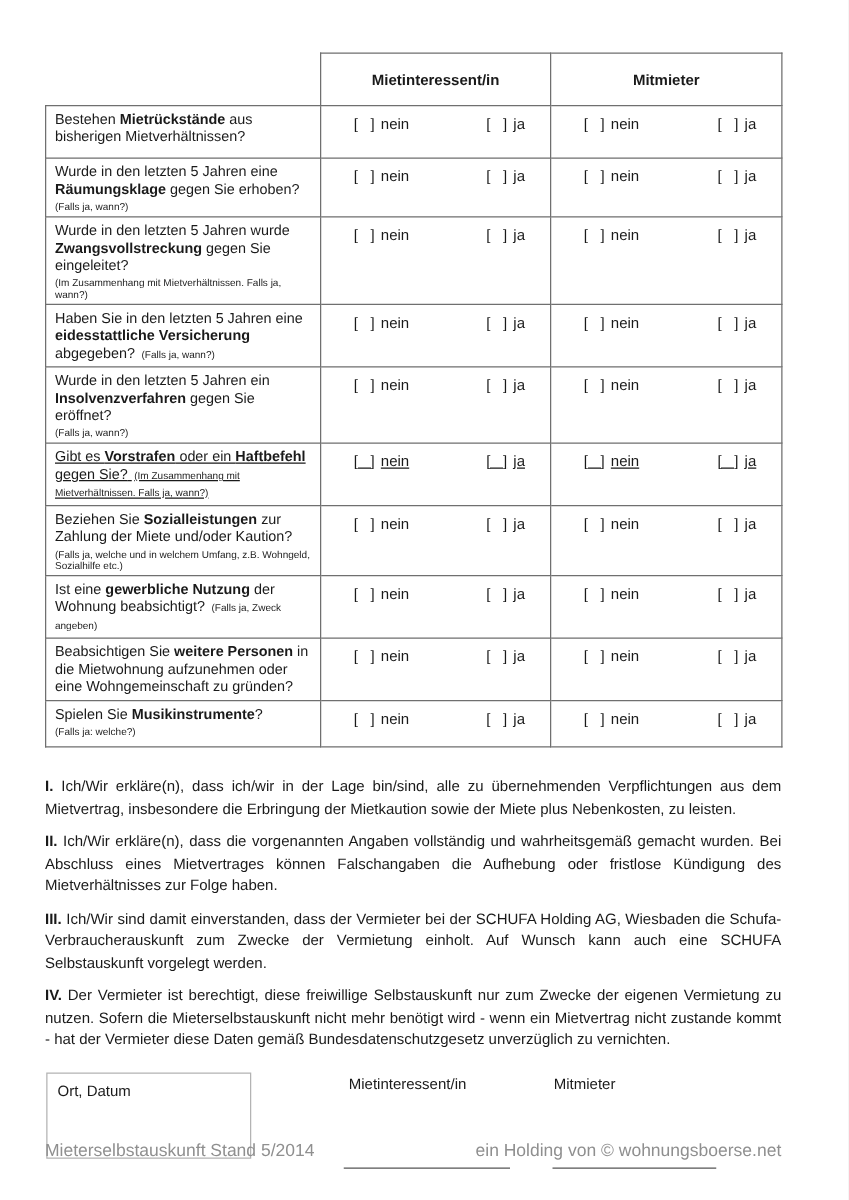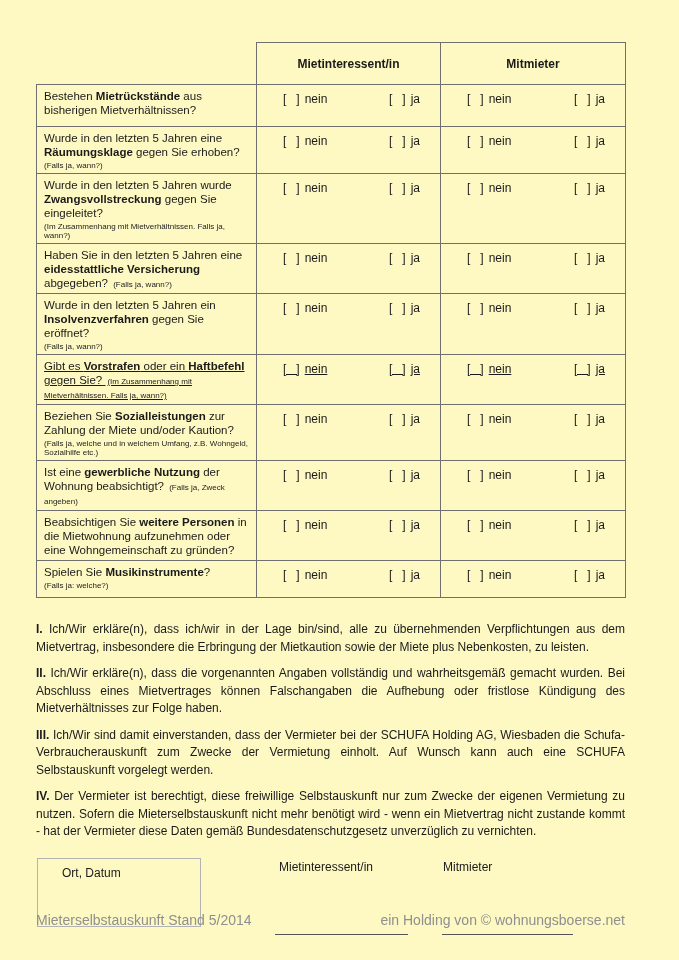--- a/index.html
+++ b/index.html
@@ -5,21 +5,21 @@
   :root{
     --table-border:#6f6f6f;
     --text:#1a1a1a;
     --footer-text:#8f8f8f;
     --box-border:#b3b3b3;
     --sig-line:#555555;
   }
   *{box-sizing:border-box;margin:0;padding:0;}
   html,body{background:#e8e8e8;}
   .page{
-    width:679px;height:960px;background:#fef9c3;position:relative;
+    width:679px;height:960px;background:#ffffff;position:relative;
     overflow:hidden;margin:0 auto;
     font-family:"Liberation Sans","DejaVu Sans",sans-serif;
     color:var(--text);
   }
   .content{padding:42px 54px 0 36px;}
 
   
   table.qtable{width:589px;border-collapse:collapse;table-layout:fixed;}
   td{vertical-align:top;}
   td.h{
@@ -56,21 +56,21 @@
     font-size:12px;line-height:17.5px;text-align:justify;
     margin:0 0 9px 0;
   }
   p.decl b{font-weight:bold;}
 
   
   .sig{position:relative;width:589px;height:104px;margin-top:17px;}
   .sig-box{
     position:absolute;left:1px;top:0;width:164px;height:69px;
     border:1px solid var(--box-border);
-    font-size:12px;padding:7px 24px;
+    font-size:12px;padding:7px 8px;
   }
   .sig-label{position:absolute;top:2px;font-size:12px;}
   .sig-label.applicant{left:243px;}
   .sig-label.cotenant{left:407px;}
   .sig-line{position:absolute;top:76px;border-top:1px solid var(--sig-line);}
   .sig-line.l1{left:239px;width:133px;}
   .sig-line.l2{left:406px;width:131px;}
 
   
   .footer{

